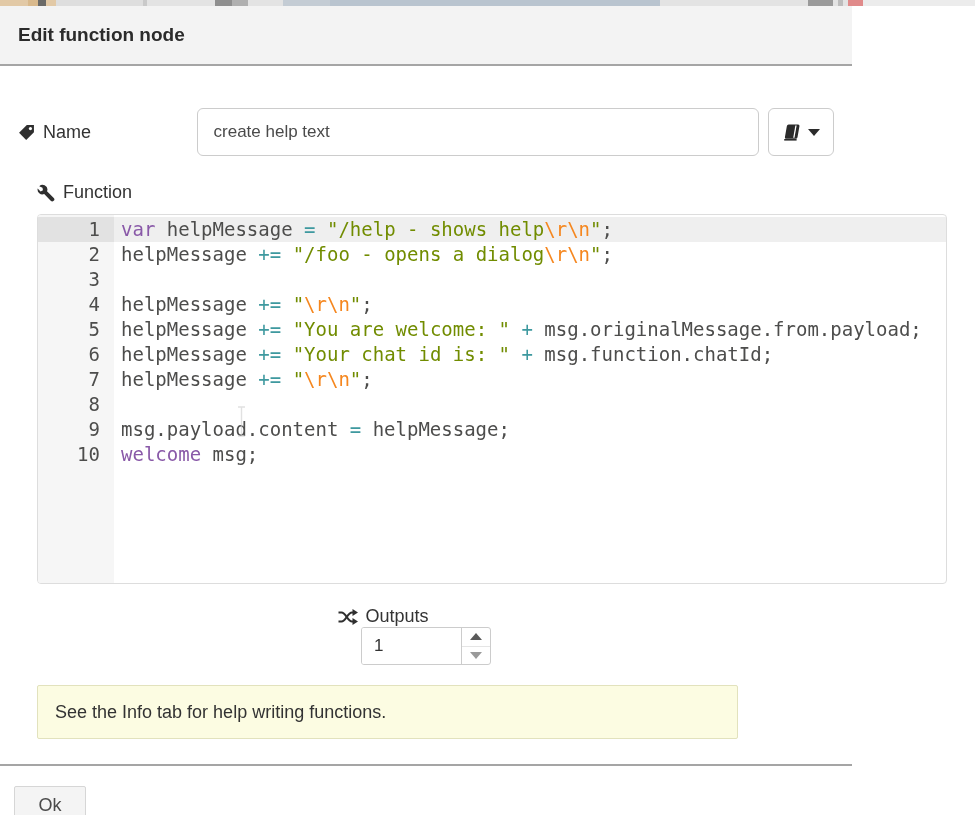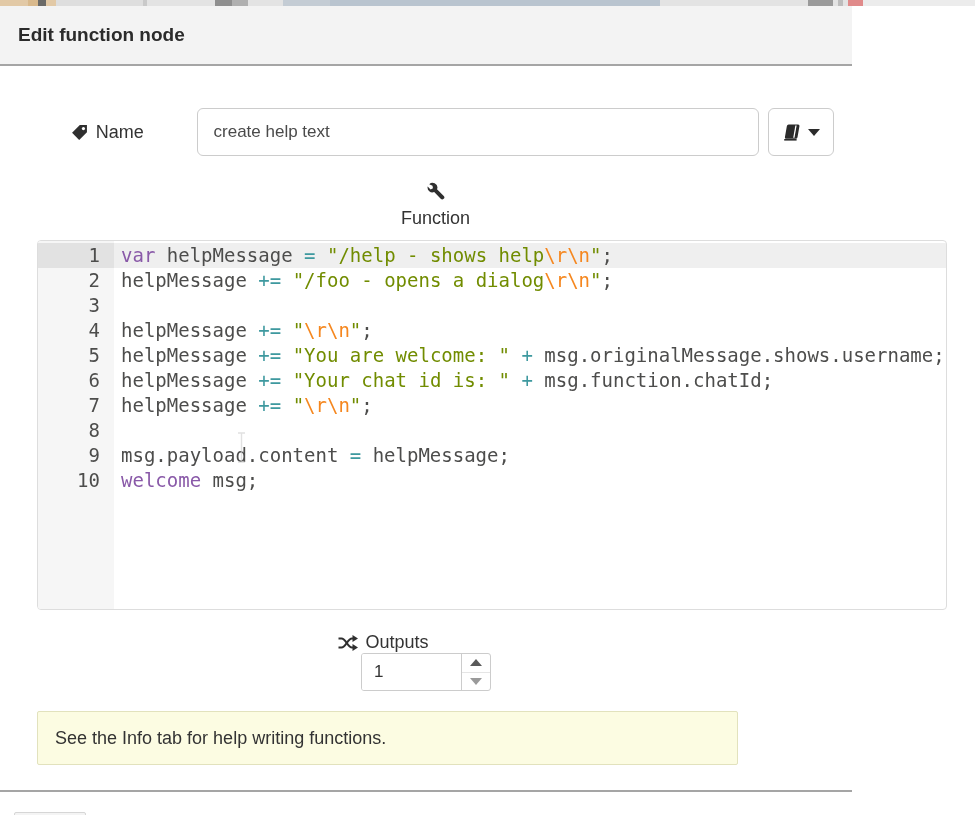--- a/index.html
+++ b/index.html
@@ -13,31 +13,31 @@
   .dialog { position:relative; width:852px; height:809px; background:#fff; }
 
   .titlebar { height:60px; background:#f3f3f3; border-bottom:2px solid #a5a5a5;
               display:flex; align-items:center; padding:0 18px; }
   .titlebar .title { font-size:19px; font-weight:bold; color:#2b2b2b; }
 
   .label { display:flex; align-items:center; gap:8px; font-size:18px; color:#333; }
   .label svg { flex:none; }
 
   .row-name { display:flex; align-items:center; margin:42px 18px 0 18px; }
-  .row-name .label { width:179px;justify-content:center; }
+  .row-name .label { width:179px; }
   .name-input { width:564px; height:48px; border:1px solid #ccc; border-radius:6px;
                 font-size:17px; color:#4a4a4a; padding:0 16px; outline:none;
                 font-family:"Liberation Sans",sans-serif; background:#fff; }
   .lib-btn { margin-left:9px; width:66px; height:48px; background:#fff;
              border:1px solid #ccc; border-radius:6px; display:flex; align-items:center;
              justify-content:center; gap:7px; cursor:pointer; }
   .caret-down { width:0; height:0; border-left:6px solid transparent;
                 border-right:6px solid transparent; border-top:7px solid #2b2b2b; }
 
-  .func-label { margin:26px 18px 0 37px;flex-direction:column; }
+  .func-label { margin:26px 18px 0 37px; }
 
   .editor { margin:11px 18px 0 37px; width:910px; height:370px; border:1px solid #ddd;
             border-radius:4px; display:flex; overflow:hidden; background:#fff;
             font-family:"DejaVu Sans Mono",monospace; font-size:19px; line-height:25px;
             position:relative; cursor:text; }
   .gutter { width:76px; background:#f6f6f6; padding-top:2px; color:#4d4d4c; flex:none; }
   .gutter-cell { height:25px; text-align:right; padding-right:14px; }
   .gutter-cell.active { background:#e2e2e2; }
   .code-area { flex:1; padding-top:2px; }
   .code-line { height:25px; padding-left:7px; white-space:pre; }
@@ -140,21 +140,21 @@
         <div class="gutter-cell">7</div>
         <div class="gutter-cell">8</div>
         <div class="gutter-cell">9</div>
         <div class="gutter-cell">10</div>
       </div>
     <div class="code-area" id="code-area">
         <div class="code-line active"><span class="tok-k">var</span><span class="tok-p"> helpMessage </span><span class="tok-o">=</span><span class="tok-p"> </span><span class="tok-s">"/help - shows help</span><span class="tok-e">\r\n</span><span class="tok-s">"</span><span class="tok-p">;</span></div>
         <div class="code-line"><span class="tok-p">helpMessage </span><span class="tok-o">+=</span><span class="tok-p"> </span><span class="tok-s">"/foo - opens a dialog</span><span class="tok-e">\r\n</span><span class="tok-s">"</span><span class="tok-p">;</span></div>
         <div class="code-line"></div>
         <div class="code-line"><span class="tok-p">helpMessage </span><span class="tok-o">+=</span><span class="tok-p"> </span><span class="tok-s">"</span><span class="tok-e">\r\n</span><span class="tok-s">"</span><span class="tok-p">;</span></div>
-        <div class="code-line"><span class="tok-p">helpMessage </span><span class="tok-o">+=</span><span class="tok-p"> </span><span class="tok-s">"You are welcome: "</span><span class="tok-p"> </span><span class="tok-o">+</span><span class="tok-p"> msg.originalMessage.shows.username;</span></div>
+        <div class="code-line"><span class="tok-p">helpMessage </span><span class="tok-o">+=</span><span class="tok-p"> </span><span class="tok-s">"You are welcome: "</span><span class="tok-p"> </span><span class="tok-o">+</span><span class="tok-p"> msg.originalMessage.from.payload;</span></div>
         <div class="code-line"><span class="tok-p">helpMessage </span><span class="tok-o">+=</span><span class="tok-p"> </span><span class="tok-s">"Your chat id is: "</span><span class="tok-p"> </span><span class="tok-o">+</span><span class="tok-p"> msg.function.chatId;</span></div>
         <div class="code-line"><span class="tok-p">helpMessage </span><span class="tok-o">+=</span><span class="tok-p"> </span><span class="tok-s">"</span><span class="tok-e">\r\n</span><span class="tok-s">"</span><span class="tok-p">;</span></div>
         <div class="code-line"></div>
         <div class="code-line"><span class="tok-p">msg.payload.content </span><span class="tok-o">=</span><span class="tok-p"> helpMessage;</span></div>
         <div class="code-line"><span class="tok-k">welcome</span><span class="tok-p"> msg;</span></div>
       </div>
     <svg class="ibeam" viewBox="0 0 9 31">
       <path d="M1 1 H8 M4.5 1 V30 M1 30 H8" stroke="#c9c9c9" stroke-width="1.4" fill="none"></path>
     </svg>
   </div>

